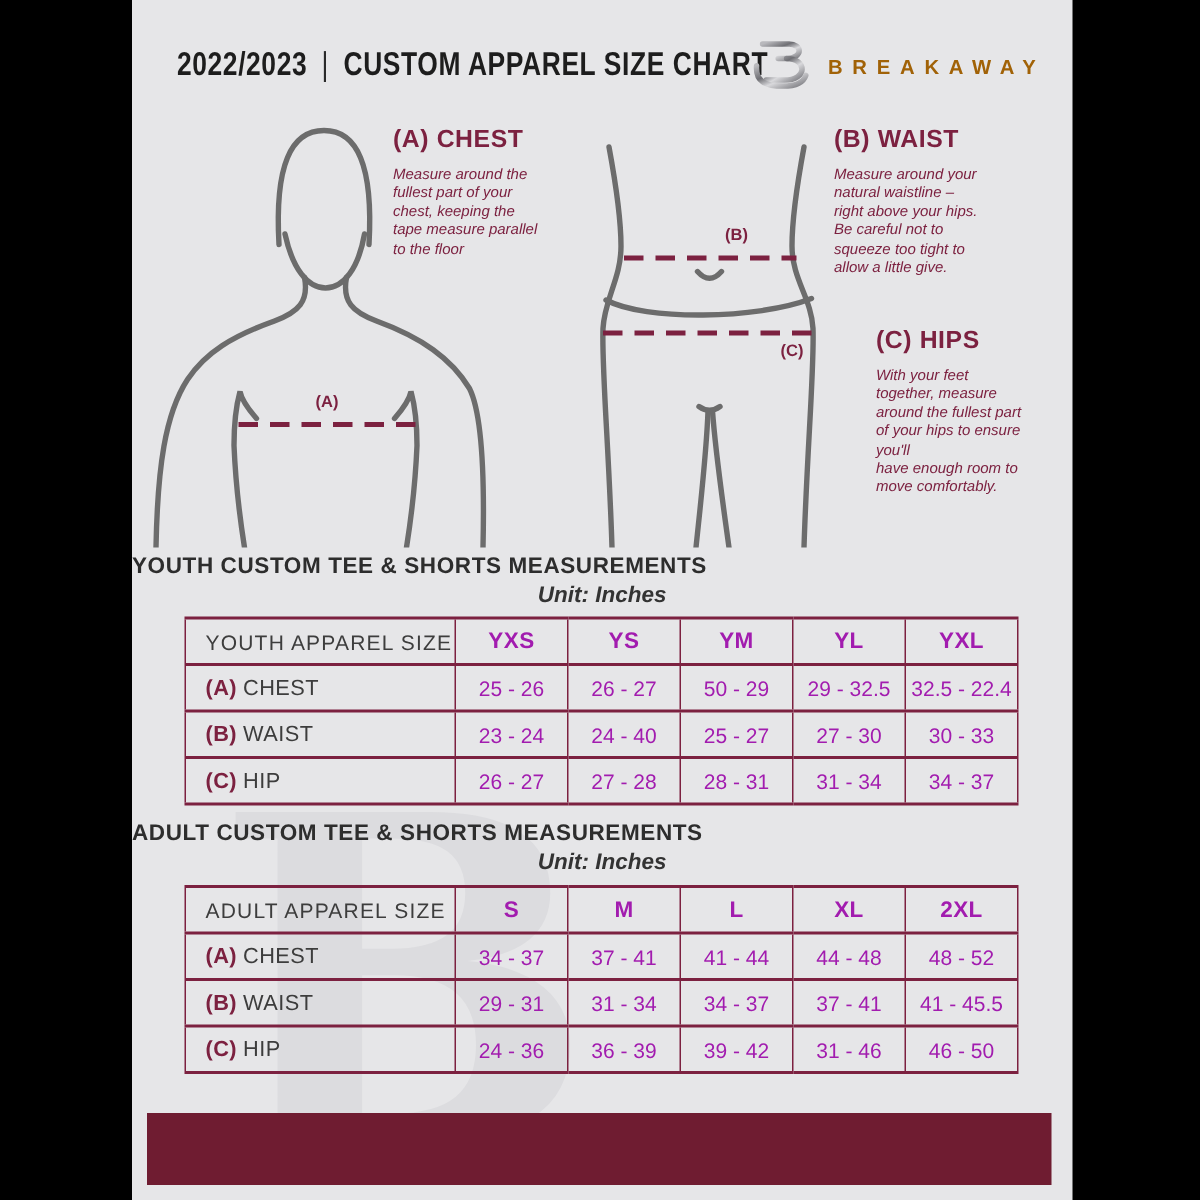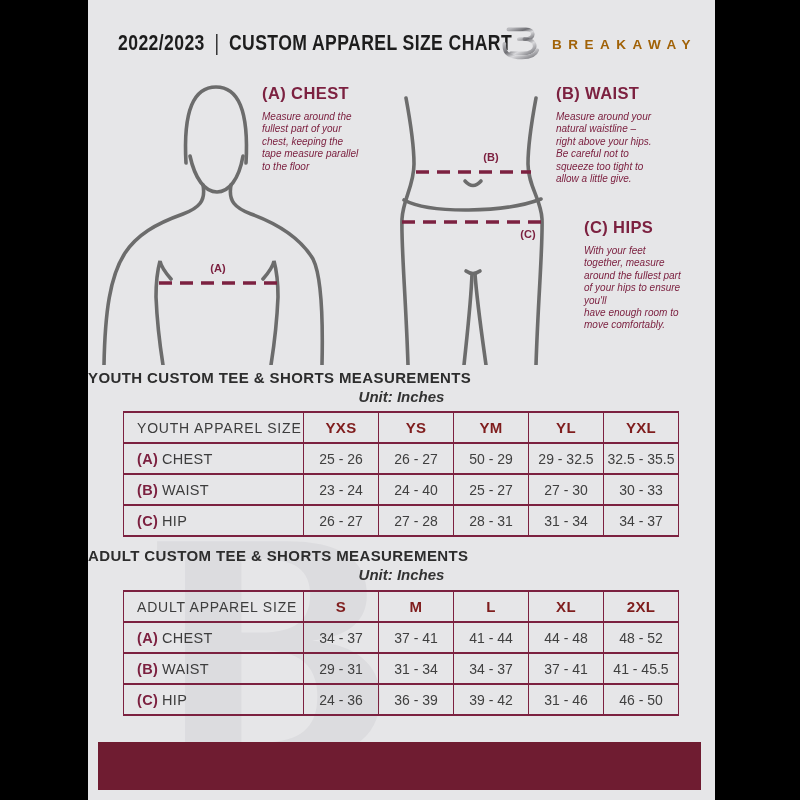--- a/index.html
+++ b/index.html
@@ -53,22 +53,22 @@
   .size-table tr{height:31px;}
   .size-table td,.size-table th{border-left:1.5px solid var(--maroon);
         border-right:1.5px solid var(--maroon);
         border-top:2px solid var(--maroon);border-bottom:2px solid var(--maroon);
         vertical-align:middle;}
   .col-label{width:180px;}
   .col-size{width:75px;}
   .size-table th{font-size:14px;font-weight:400;letter-spacing:.8px;color:#3d3d3d;
         text-align:left;padding-left:13px;}
   .size-table th.size-code{font-size:15px;font-weight:700;letter-spacing:.3px;
-        color:#7f1d1d;text-align:center;padding-left:0;}
-  .size-table td{font-size:14px;color:#404040;text-align:center;}
+        color:#a21caf;text-align:center;padding-left:0;}
+  .size-table td{font-size:14px;color:#a21caf;text-align:center;}
   .size-table td.rowlabel{text-align:left;padding-left:13px;font-size:14.5px;
         color:#3d3d3d;letter-spacing:.3px;}
   .size-table td.rowlabel .pfx{color:var(--maroon);font-weight:700;margin-right:4px;}
 
   
   .watermark{position:absolute;left:55px;top:505px;font-family:"DejaVu Serif",serif;
         font-weight:700;font-size:300px;line-height:1;color:#dcdcdf;z-index:1;
         user-select:none;}
   .footer-bar{position:absolute;left:10px;top:742px;width:603px;height:48px;
         background:var(--footer);z-index:3;}
@@ -179,21 +179,21 @@
         <th class="size-code">YM</th>
         <th class="size-code">YL</th>
         <th class="size-code">YXL</th>
       </tr>
       <tr>
         <td class="rowlabel"><span class="pfx">(A)</span><span>CHEST</span></td>
         <td>25 - 26</td>
         <td>26 - 27</td>
         <td>50 - 29</td>
         <td>29 - 32.5</td>
-        <td>32.5 - 35.5</td>
+        <td>32.5 - 22.4</td>
       </tr>
       <tr>
         <td class="rowlabel"><span class="pfx">(B)</span><span>WAIST</span></td>
         <td>23 - 24</td>
         <td>24 - 40</td>
         <td>25 - 27</td>
         <td>27 - 30</td>
         <td>30 - 33</td>
       </tr>
       <tr>

